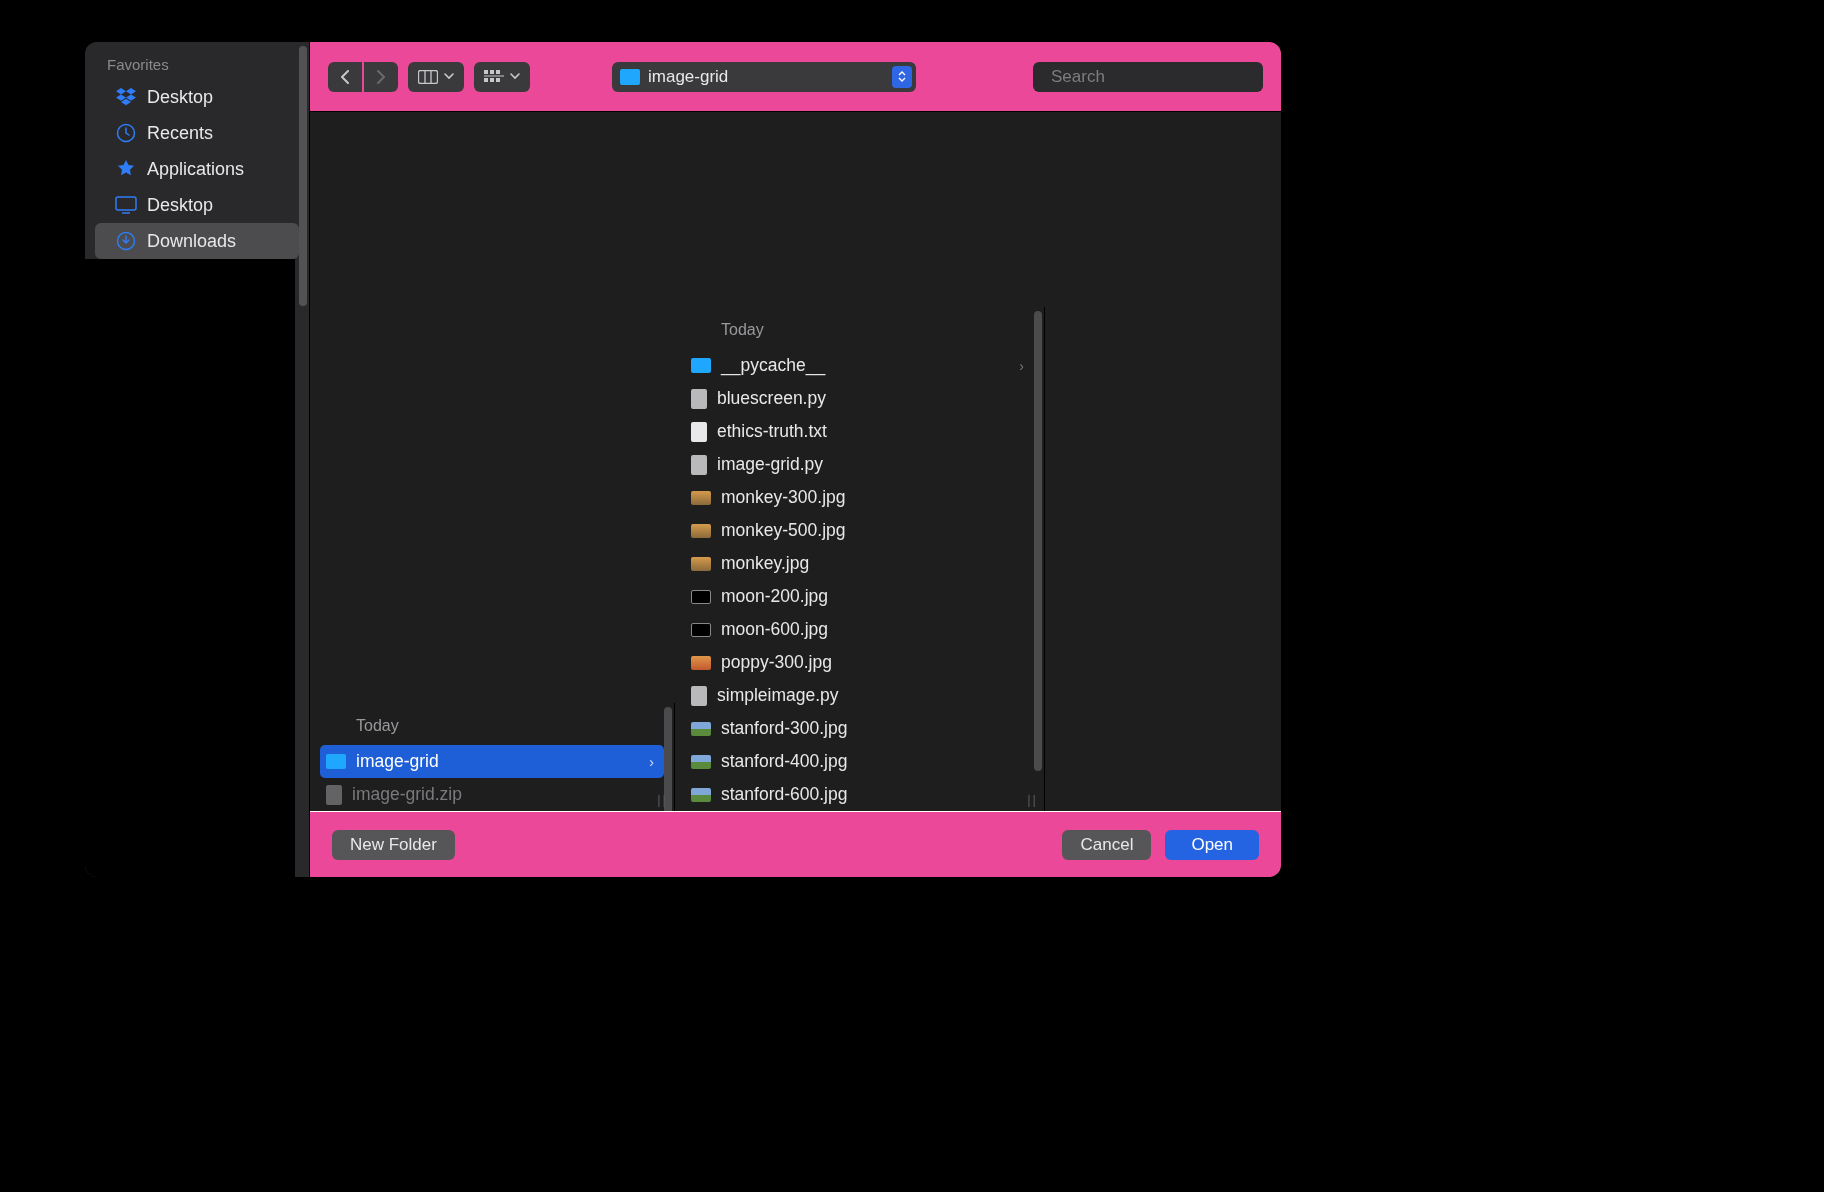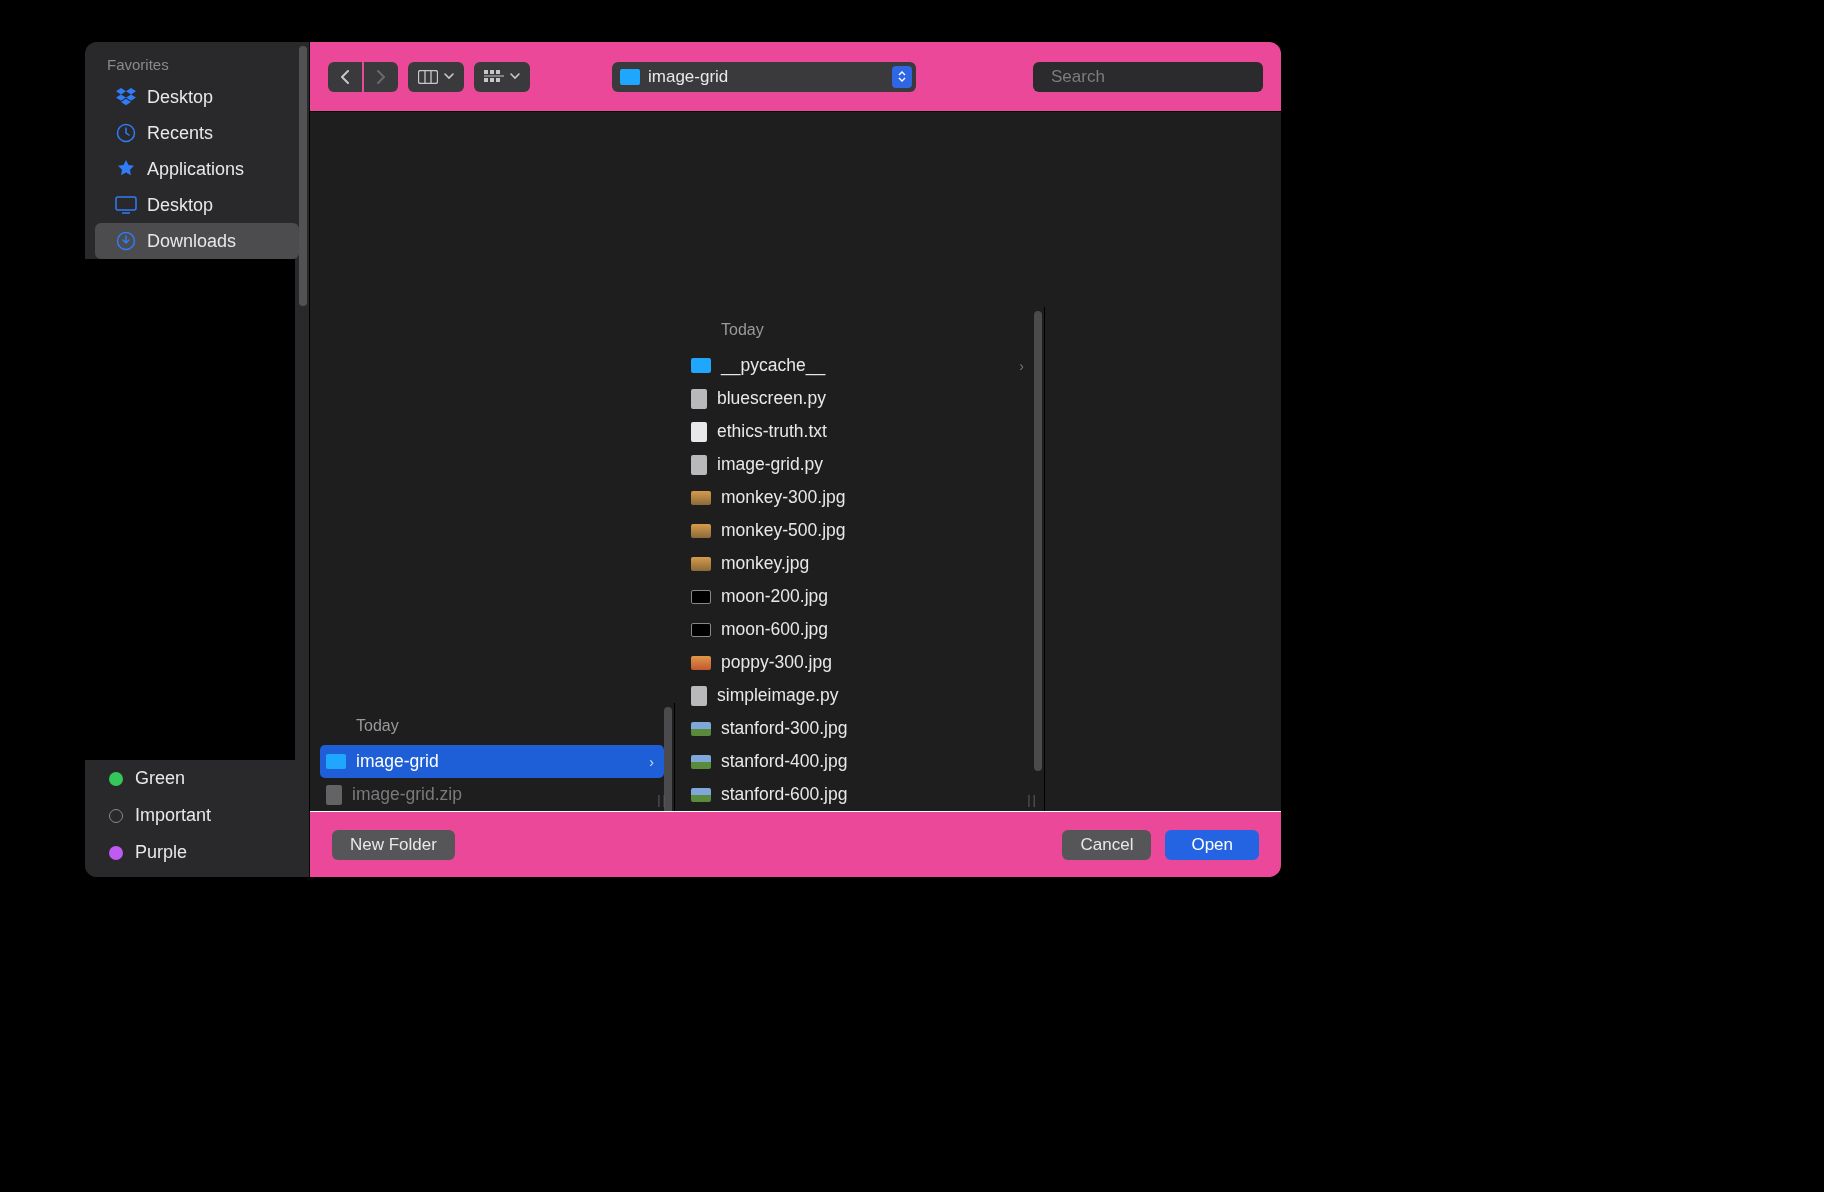--- a/index.html
+++ b/index.html
@@ -290,34 +290,20 @@
                 <circle cx="10" cy="10" r="8.5" fill="none" stroke="currentColor" stroke-width="1.5"></circle>
                 <path d="M10 5v7M7 9l3 3 3-3" fill="none" stroke="currentColor" stroke-width="1.5" stroke-linecap="round" stroke-linejoin="round"></path>
               </svg>
           </span>
           <span>Downloads</span>
         </div>
       </div>
 
       <div class="sidebar-spacer"></div>
 
-      <div class="sidebar-bottom">
-        <div class="tag-item">
-          <span class="tag-dot green"></span>
-          <span>Green</span>
-        </div>
-        <div class="tag-item">
-          <span class="tag-dot gray"></span>
-          <span>Important</span>
-        </div>
-        <div class="tag-item">
-          <span class="tag-dot purple"></span>
-          <span>Purple</span>
-        </div>
-      </div>
     </div>
 
     <div class="right-side">
 
       <div class="toolbar">
         <div class="tb-group">
           <div class="tb-btn nav">
             <svg width="12" height="14" viewBox="0 0 12 14">
                 <path d="M9 1L3 7l6 6" fill="none" stroke="currentColor" stroke-width="2" stroke-linecap="round" stroke-linejoin="round"></path>
               </svg>

